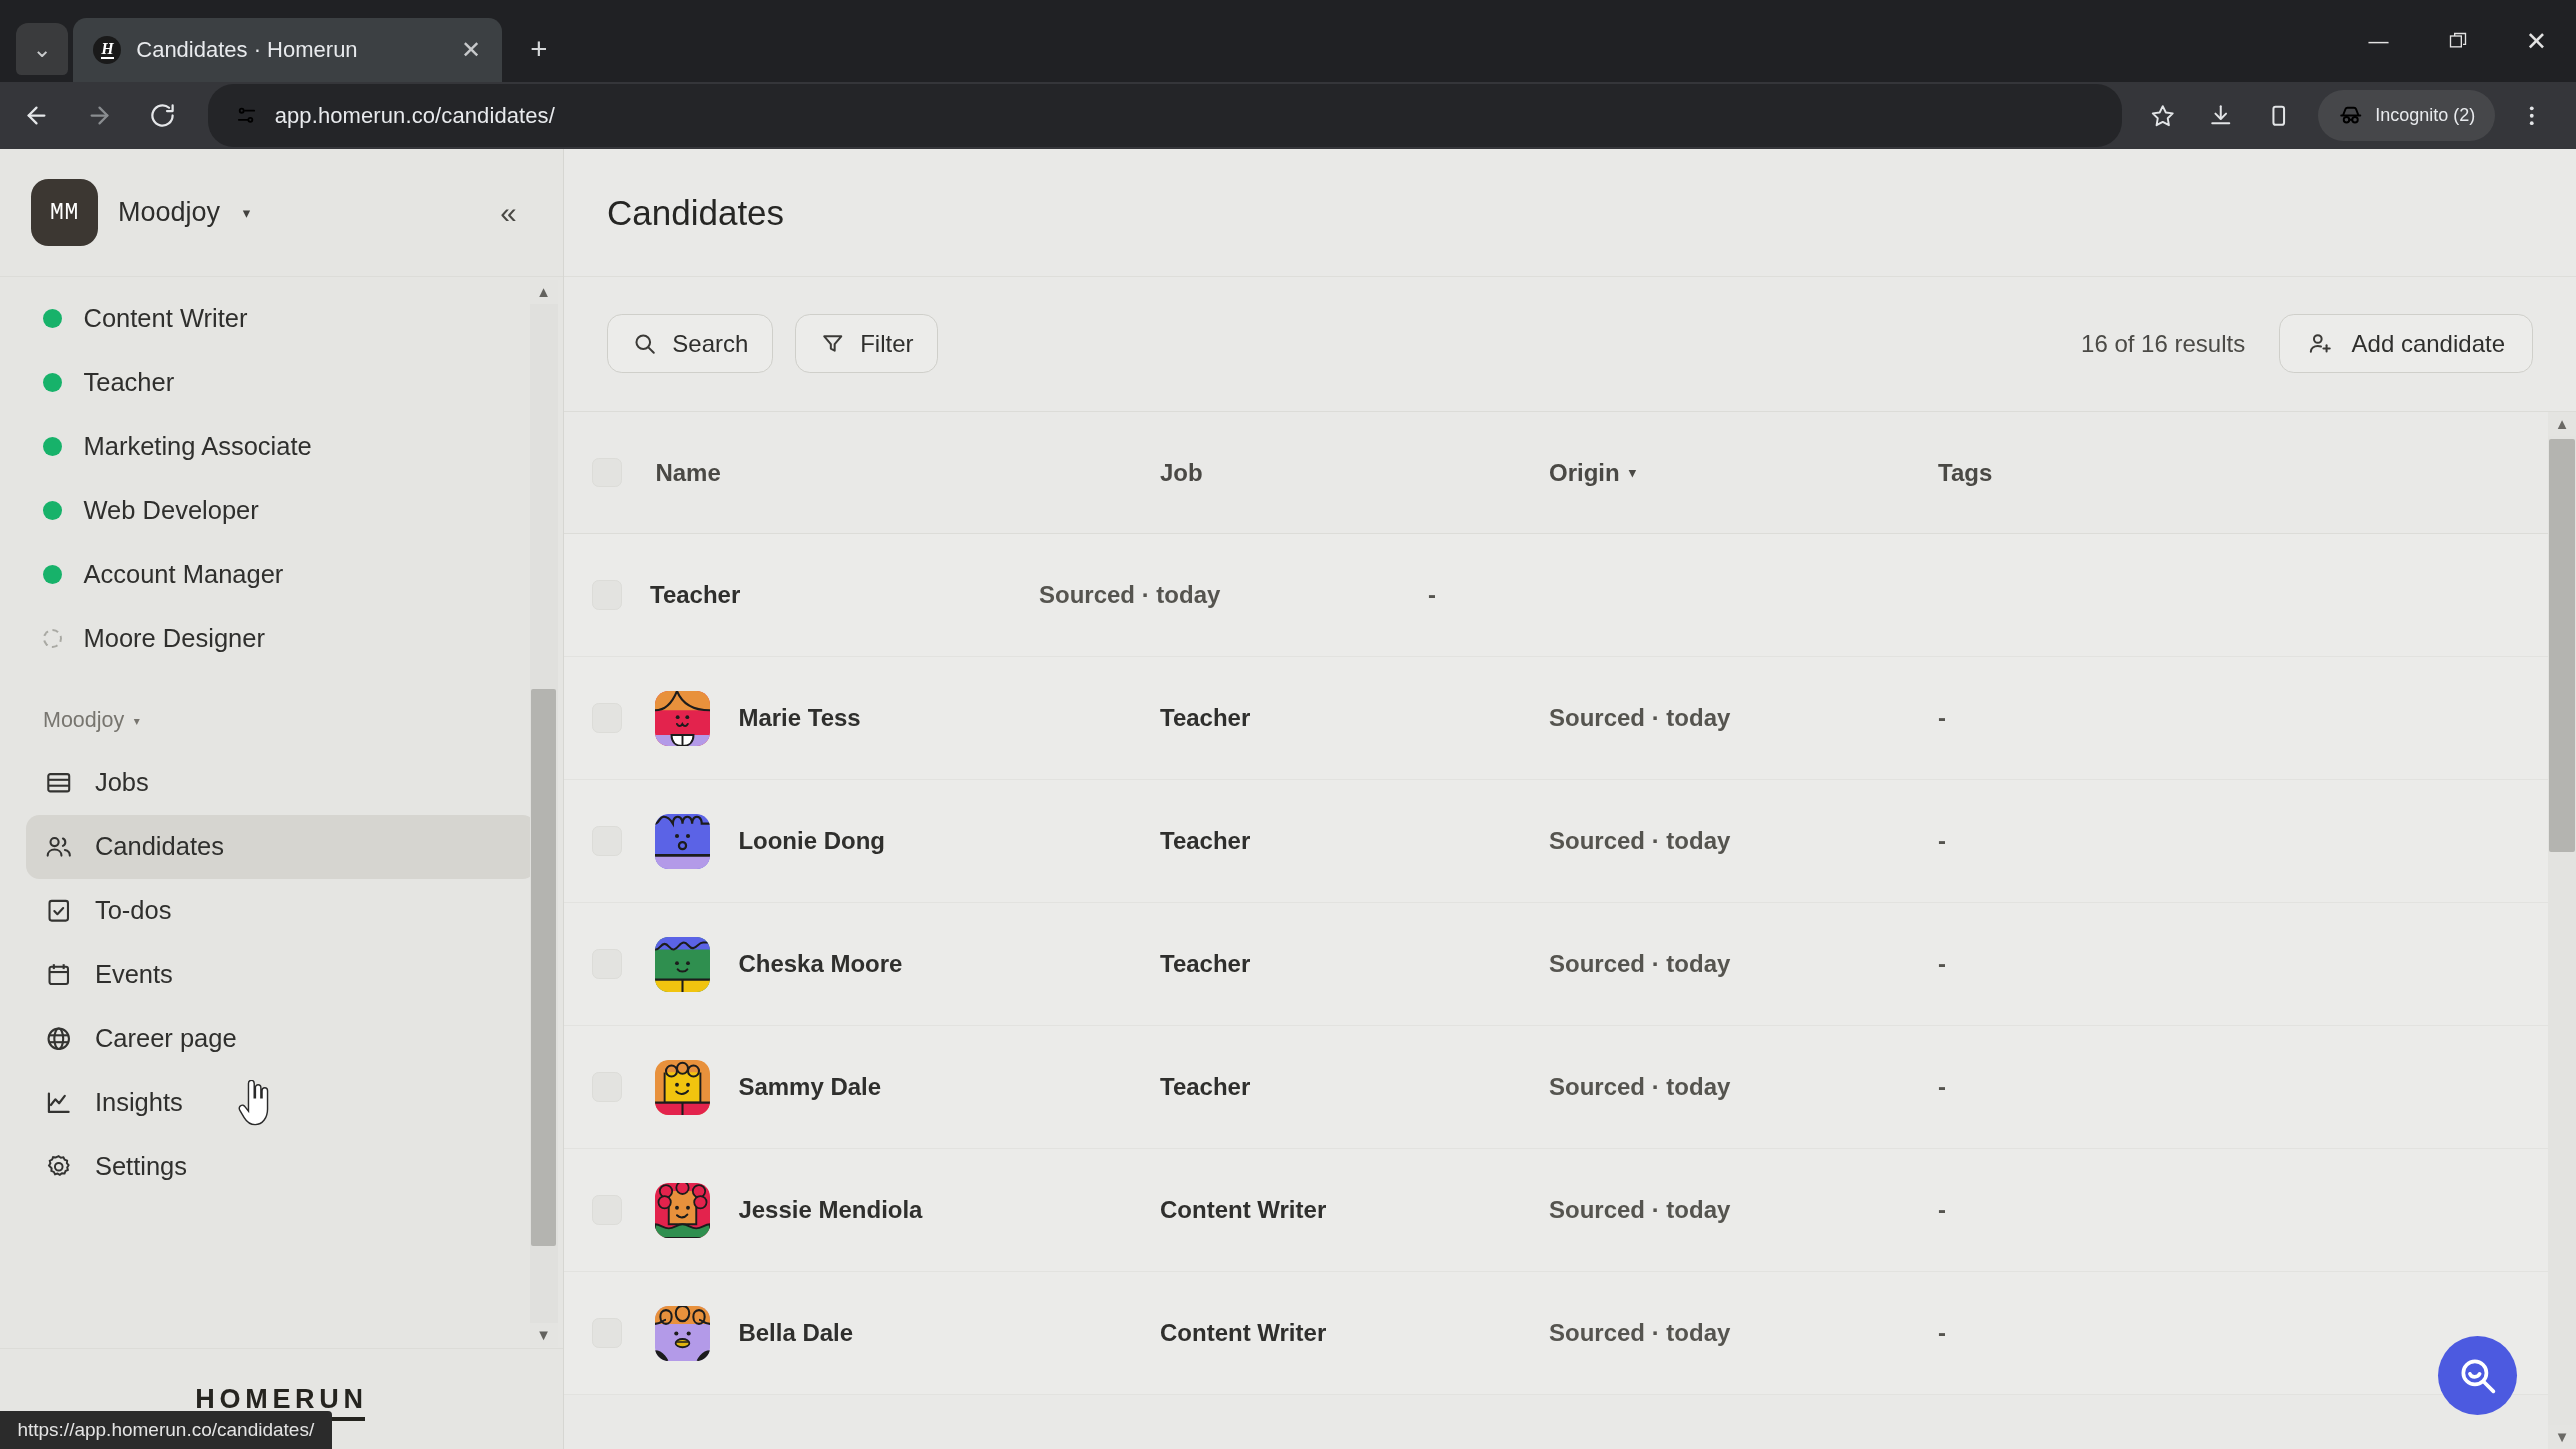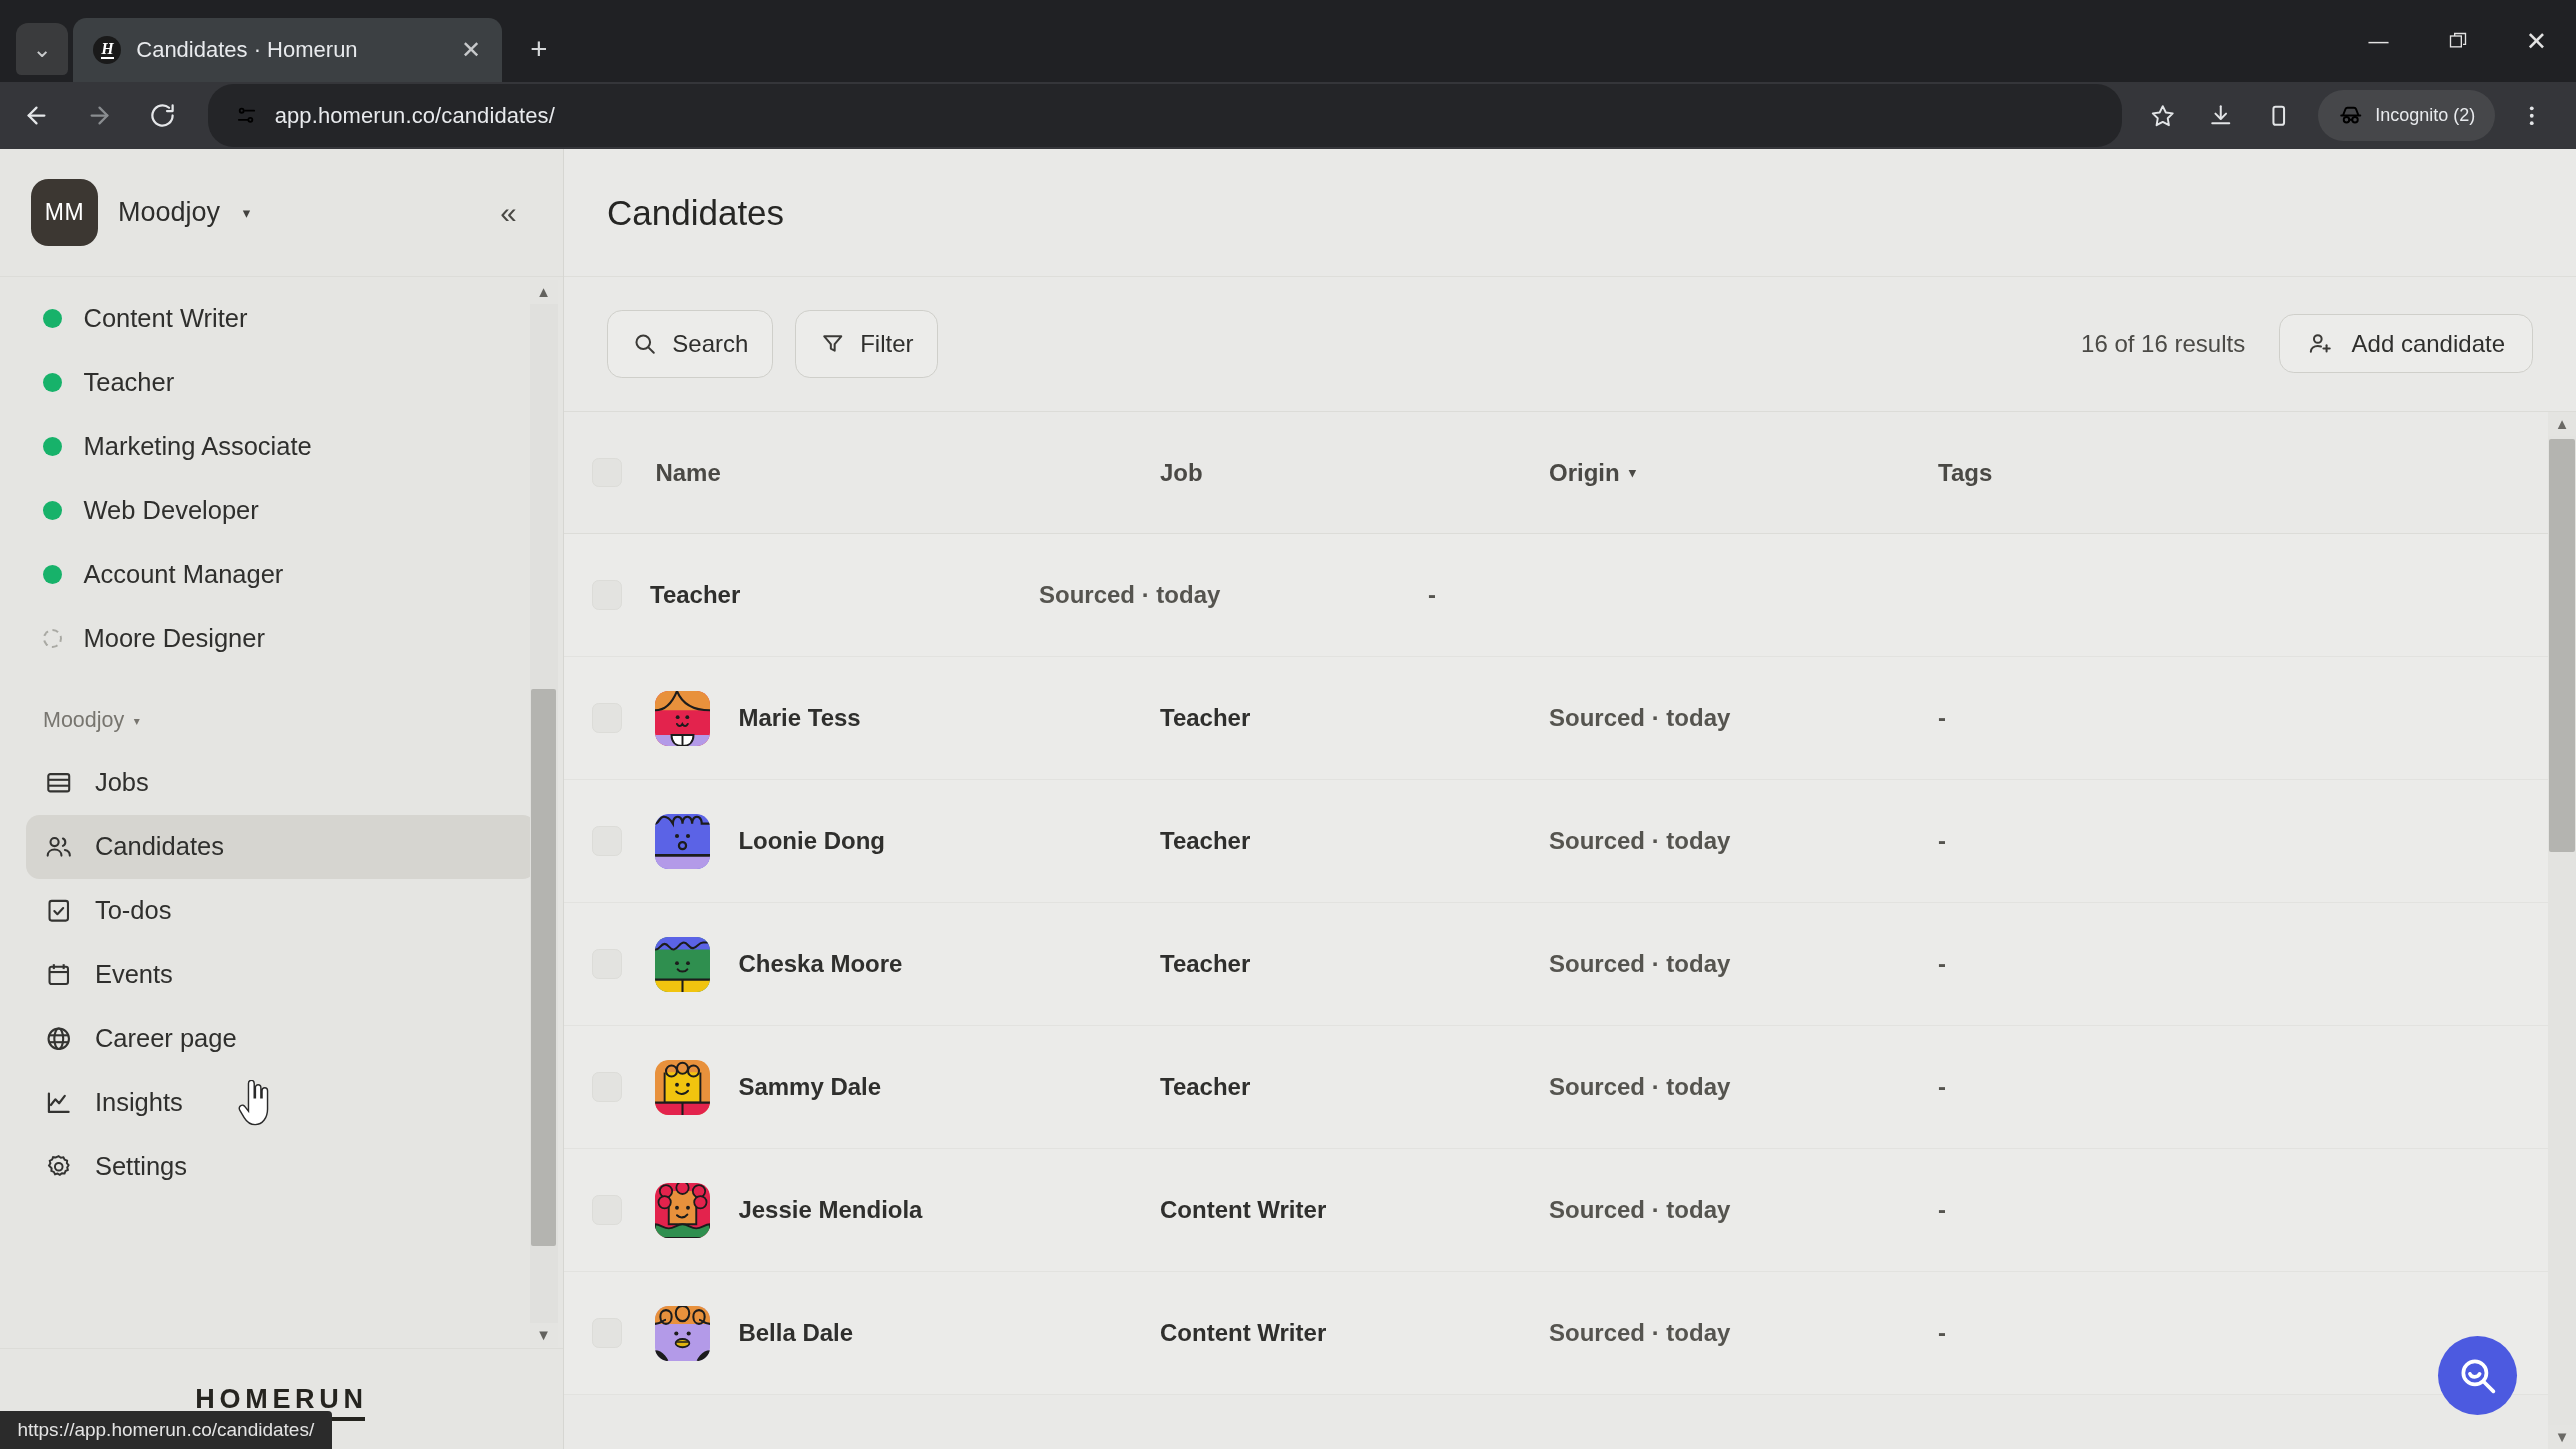--- a/index.html
+++ b/index.html
@@ -113,21 +113,21 @@
     display: flex; flex-direction: column; flex: 0 0 auto;
   }
   .ws-header {
     height: 127px; display: flex; align-items: center;
     padding: 0 31px 0 31px; gap: 20px;
   }
   .ws-avatar {
     width: 67px; height: 67px; border-radius: 17.4px;
     background: #3c3732; color: #fff; font-size: 23px;
     letter-spacing: 0.7px; display: flex; align-items: center;
-    justify-content: center; flex: 0 0 auto;
+    justify-content: center; flex: 0 0 auto; font-family: Liberation Mono, monospace;
   }
   .ws-name { font-size: 27px; color: #2e2e2c; }
   .ws-caret { font-size: 14.8px; color: #43423f; margin-left: 2.7px; }
   .ws-collapse {
     margin-left: auto; font-size: 29.5px; color: #4a4945;
     width: 47px; height: 47px; display: flex;
     align-items: center; justify-content: center;
   }
   .side-scroll {
     flex: 1 1 auto; overflow: hidden; position: relative;
@@ -200,21 +200,21 @@
   
   .main { flex: 1 1 auto; position: relative; background: #e9e9e7; overflow: hidden; }
   .page-head { height: 127px; display: flex; align-items: center; padding: 0 43px; }
   .page-title { font-size: 35px; color: #262624; font-weight: 400; }
 
   .toolbar-row {
     height: 134px; display: flex; align-items: center;
     padding: 0 43px 0 43px; border-top: 1.3px solid #dededa;
   }
   .pill-btn {
-    height: 68px; border: 1.3px solid #cfcfca; border-radius: 14.8px;
+    height: 59px; border: 1.3px solid #cfcfca; border-radius: 14.8px;
     background: #ececea; display: flex; align-items: center;
     gap: 14.8px; padding: 0 24px; margin-right: 21.5px; flex: 0 0 auto;
   }
   .pill-btn svg { width: 25.5px; height: 25.5px; color: #3b3a37; }
   .pill-btn span { font-size: 24px; color: #2f2f2d; }
   .results-count { margin-left: auto; font-size: 24px; color: #4b4a46; margin-right: 34px; }
   .add-btn {
     height: 59px; border: 1.3px solid #cfcfca; border-radius: 14.8px;
     background: #ececea; display: flex; align-items: center;
     gap: 17.4px; padding: 0 27px; flex: 0 0 auto;

